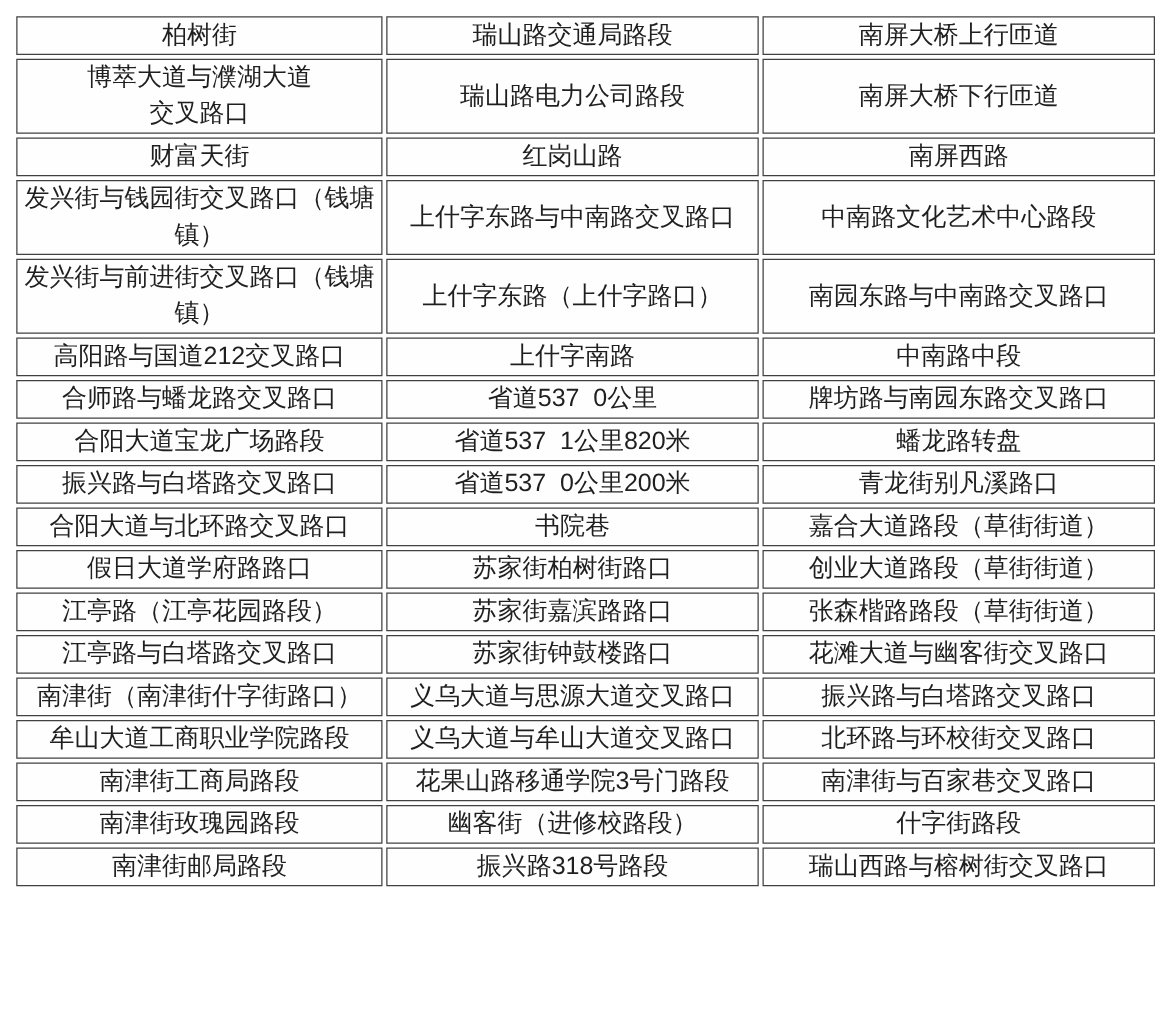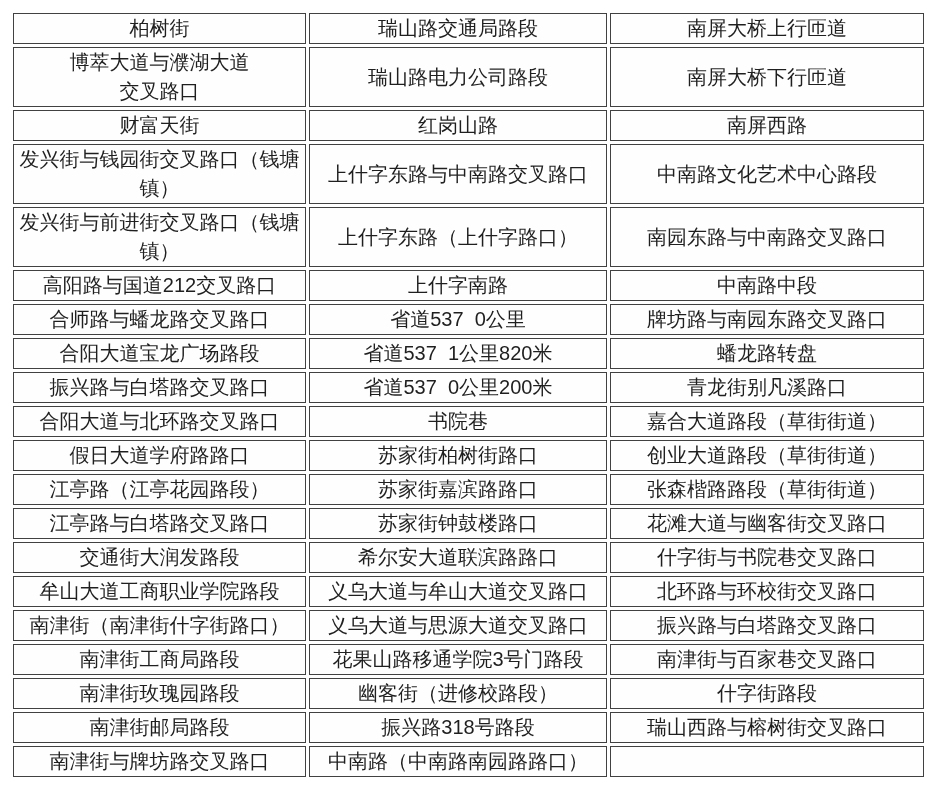--- a/index.html
+++ b/index.html
@@ -113,49 +113,39 @@
           <td>江亭路（江亭花园路段）</td>
           <td>苏家街嘉滨路路口</td>
           <td>张森楷路路段（草街街道）</td>
         </tr>
         <tr>
           <td>江亭路与白塔路交叉路口</td>
           <td>苏家街钟鼓楼路口</td>
           <td>花滩大道与幽客街交叉路口</td>
         </tr>
         <tr>
-          <td>交通街大润发路段</td>
-          <td>希尔安大道联滨路路口</td>
-          <td>什字街与书院巷交叉路口</td>
+          <td>南津街（南津街什字街路口）</td>
+          <td>义乌大道与思源大道交叉路口</td>
+          <td>振兴路与白塔路交叉路口</td>
         </tr>
         <tr>
           <td>牟山大道工商职业学院路段</td>
           <td>义乌大道与牟山大道交叉路口</td>
           <td>北环路与环校街交叉路口</td>
-        </tr>
-        <tr>
-          <td>南津街（南津街什字街路口）</td>
-          <td>义乌大道与思源大道交叉路口</td>
-          <td>振兴路与白塔路交叉路口</td>
         </tr>
         <tr>
           <td>南津街工商局路段</td>
           <td>花果山路移通学院3号门路段</td>
           <td>南津街与百家巷交叉路口</td>
         </tr>
         <tr>
           <td>南津街玫瑰园路段</td>
           <td>幽客街（进修校路段）</td>
           <td>什字街路段</td>
         </tr>
         <tr>
           <td>南津街邮局路段</td>
           <td>振兴路318号路段</td>
           <td>瑞山西路与榕树街交叉路口</td>
         </tr>
-        <tr>
-          <td>南津街与牌坊路交叉路口</td>
-          <td>中南路（中南路南园路路口）</td>
-          <td></td>
-        </tr>
       </tbody>
   </table>
 </div>
 
 </body></html>

